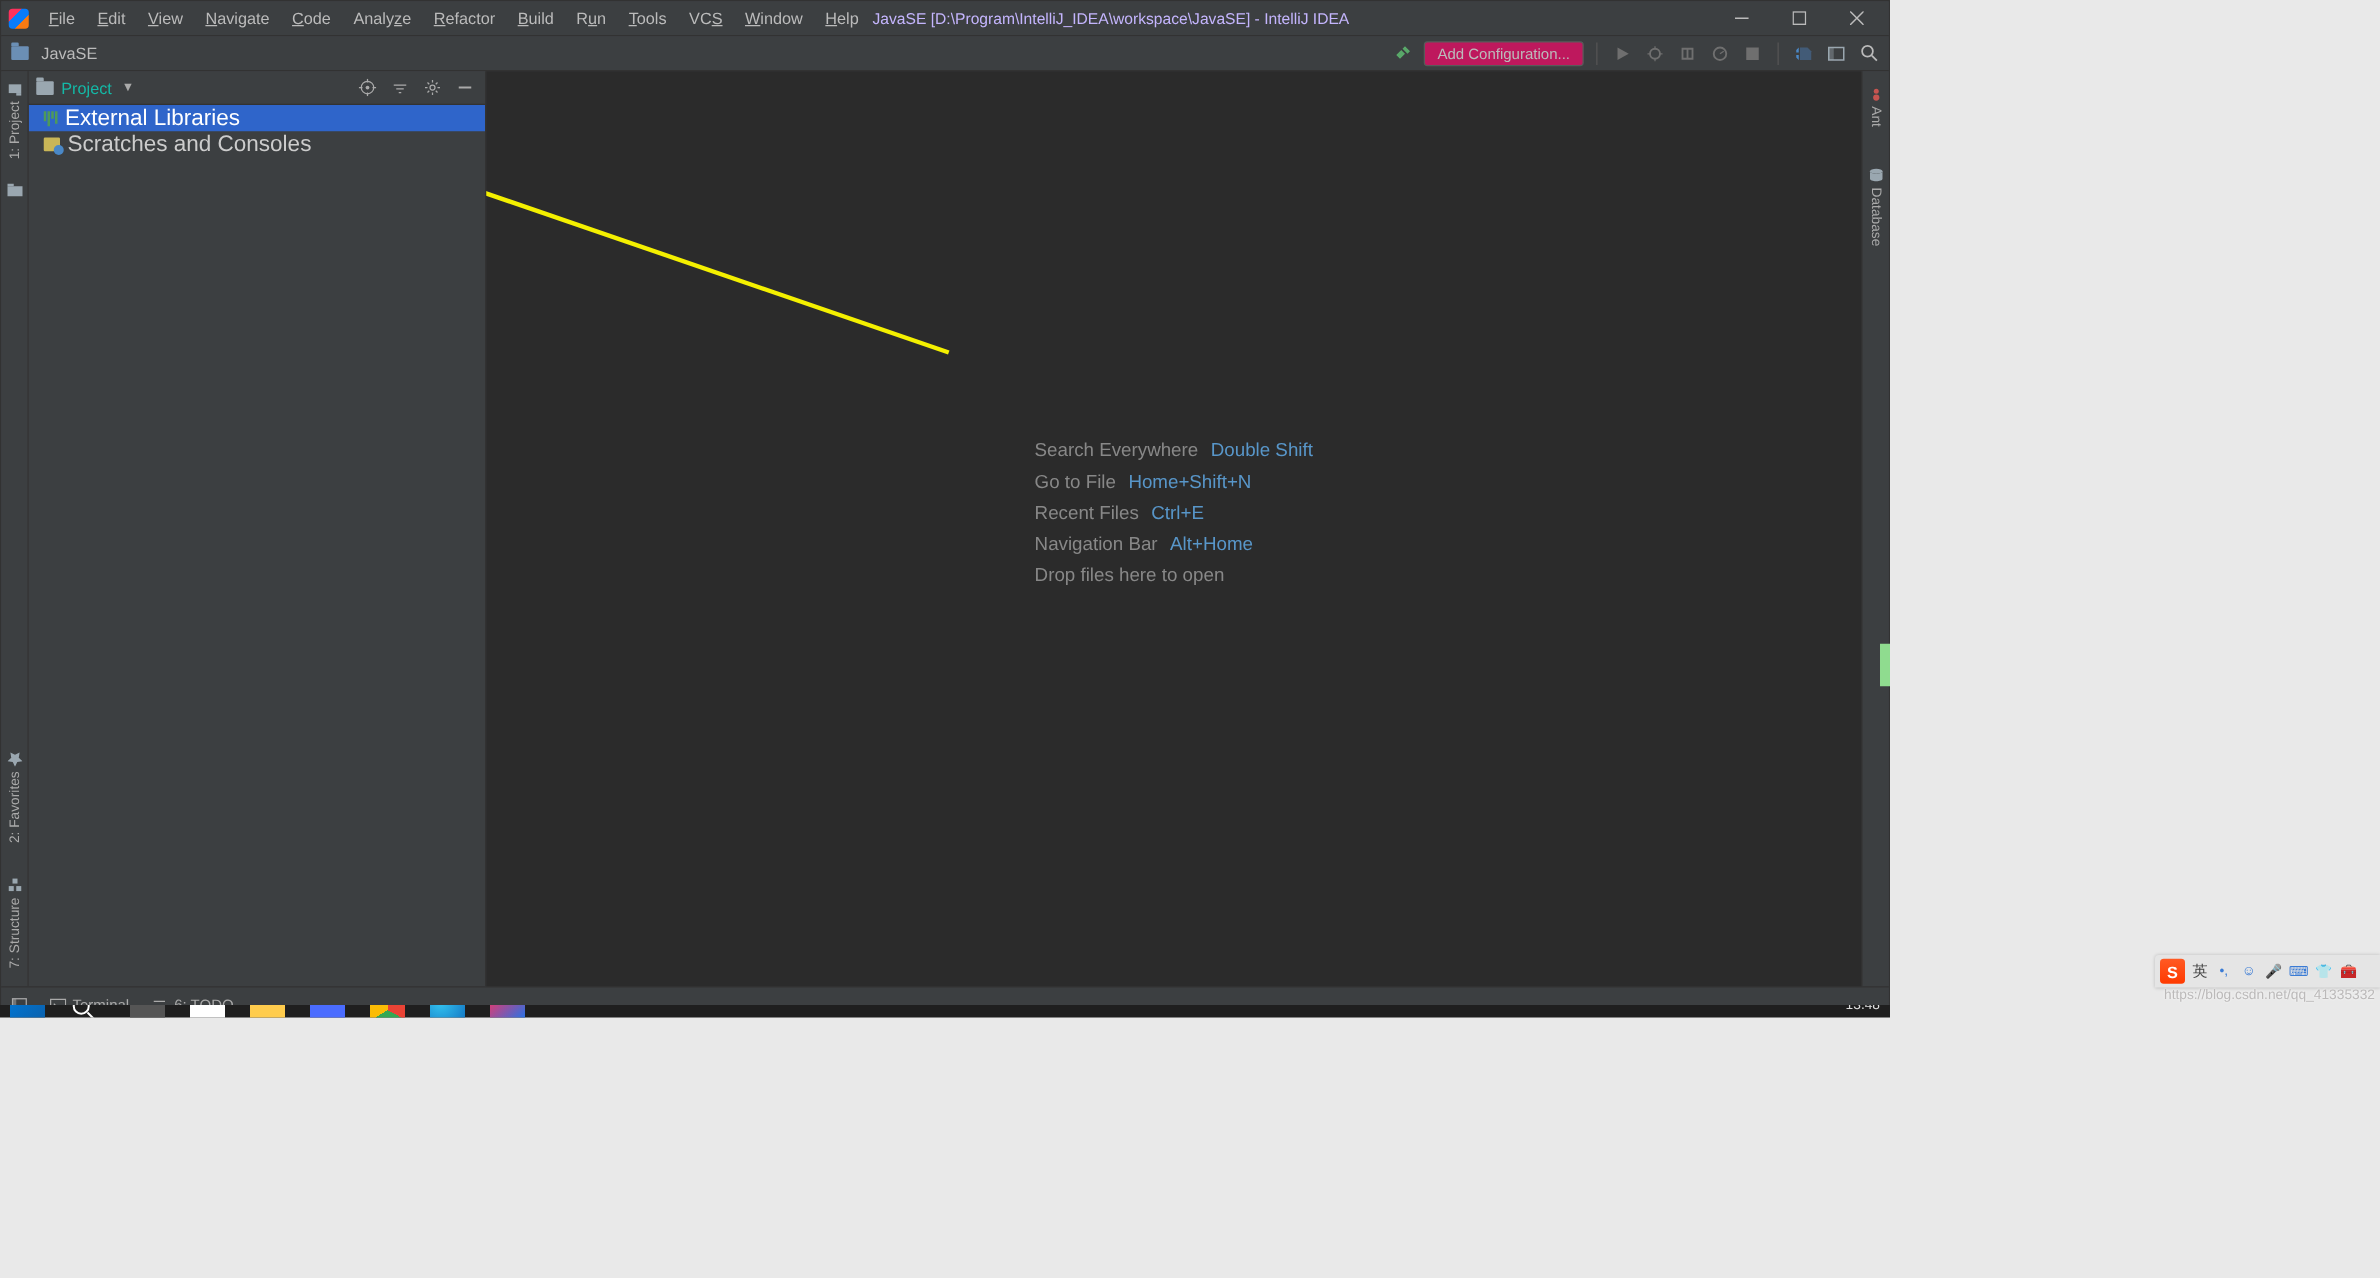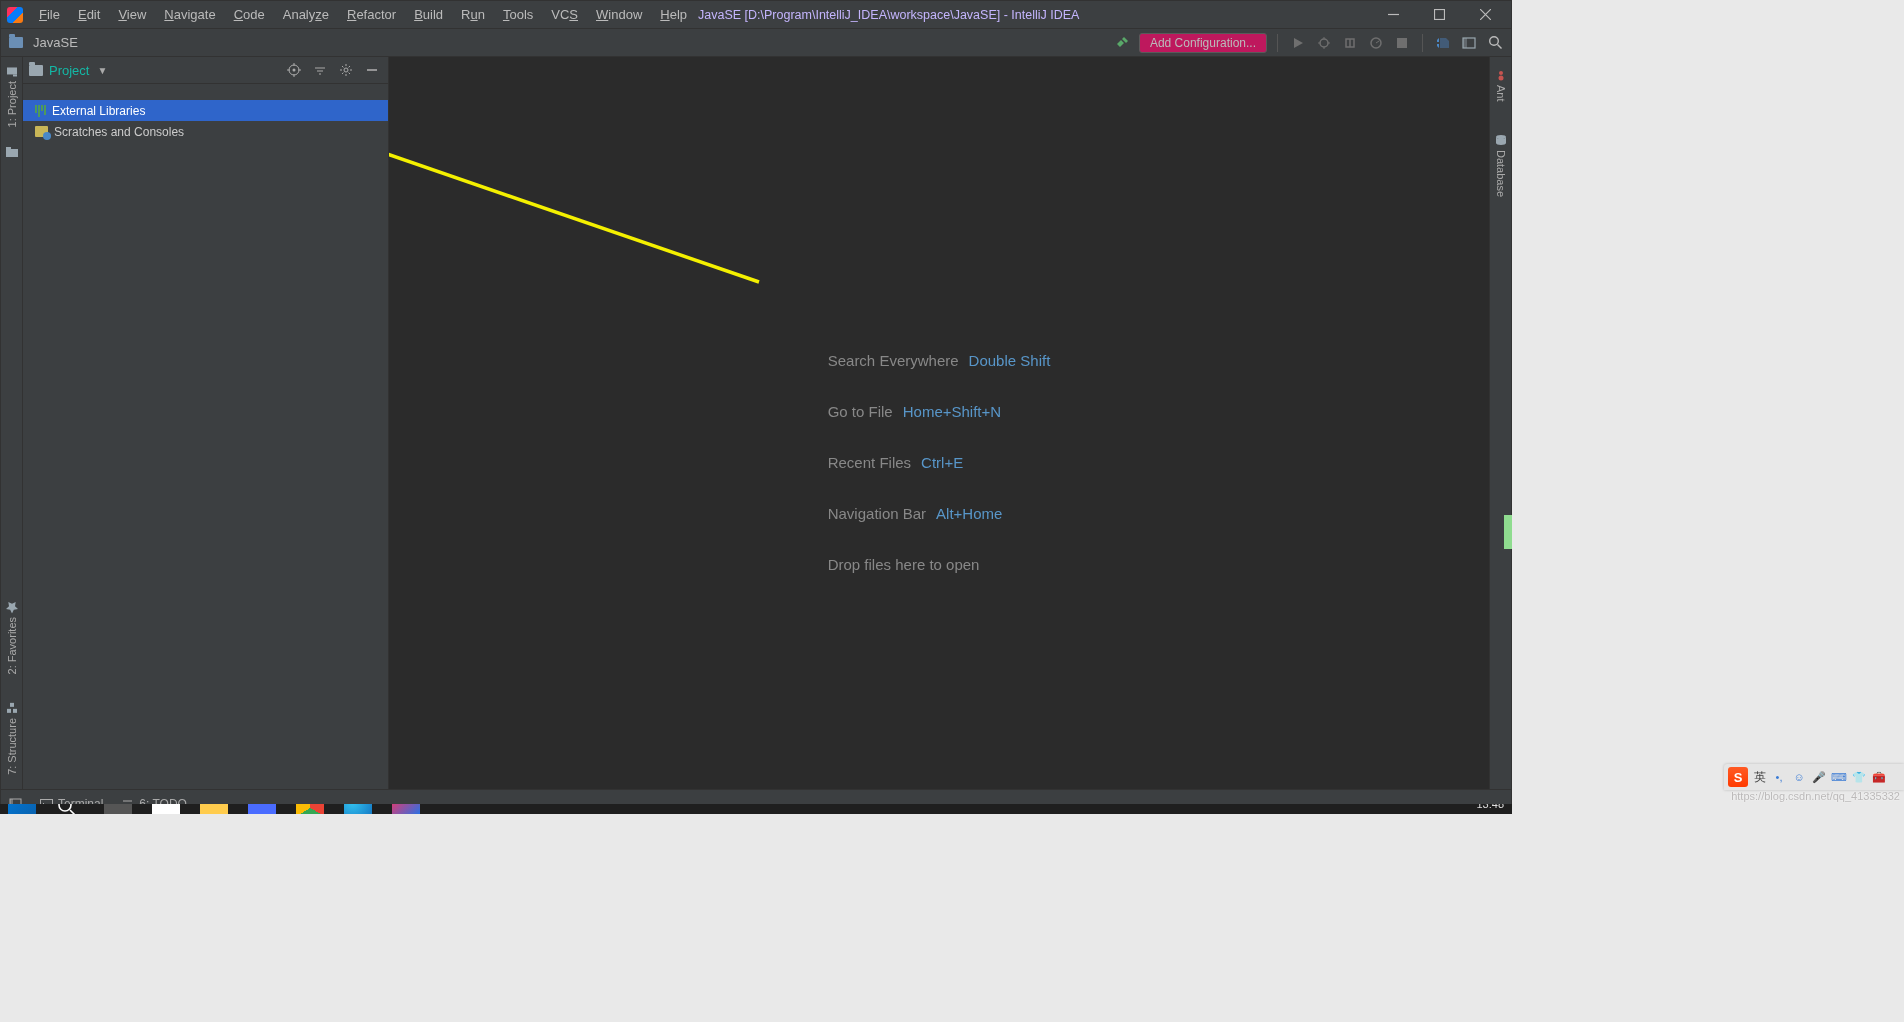--- a/index.html
+++ b/index.html
@@ -35,33 +35,33 @@
   .gutter-folder { width:14px; height:14px; color:#9aa7b0; margin-top:6px; }
   .gutter-spacer { flex:1; }
   .project-panel { width:366px; background:#3c3f41; border-right:1px solid #323232; display:flex; flex-direction:column; }
   .panel-header { height:27px; display:flex; align-items:center; padding:0 6px; border-bottom:1px solid #323232; gap:6px; }
   .ph-icon { width:14px; height:11px; background:#9aa7b0; border-radius:1px; position:relative; }
   .ph-icon::before{content:"";position:absolute;left:0;top:-3px;width:6px;height:3px;background:#9aa7b0;border-radius:1px 1px 0 0;}
   .ph-title { color:#14b8a6; font-weight:400; }
   .ph-dd { color:#aaa; font-size:10px; margin-left:2px; }
   .ph-spacer { flex:1; }
   .ph-btn { width:20px; height:20px; display:flex; align-items:center; justify-content:center; color:#aaa; }
-  .tree { flex:1; overflow:auto; font-size:12px;margin-top:16px; }
+  .tree { flex:1; overflow:auto; font-size:18px; }
   .tree-row { height:21px; display:flex; align-items:center; padding-left:12px; gap:6px; color:#ccc; }
   .tree-row.selected { background:#2f65ca; color:#fff; }
   .tree-icon-lib { display:inline-flex; gap:1px; }
   .tree-icon-lib span { width:2px; background:#4e9a5a; display:inline-block; }
   .tree-icon-lib span:nth-child(1){height:8px}
   .tree-icon-lib span:nth-child(2){height:12px}
   .tree-icon-lib span:nth-child(3){height:6px}
   .tree-icon-lib span:nth-child(4){height:10px}
   .tree-icon-scratch { width:13px; height:11px; background:#c9b657; border-radius:1px; position:relative; }
   .tree-icon-scratch::after{content:"";position:absolute;right:-3px;bottom:-3px;width:8px;height:8px;border-radius:50%;background:#4a88c7;}
   .editor-area { flex:1; background:#2b2b2b; position:relative; }
-  .welcome-hints { position:absolute; left:50%; top:295px; transform:translateX(-50%); display:flex; flex-direction:column; gap:34px; font-size:15px; color:#888; }
+  .welcome-hints { position:absolute; left:50%; top:295px; transform:translateX(-50%); display:flex; flex-direction:column; gap:8px; font-size:15px; color:#888; }
   .hint-row { display:flex; gap:10px; }
   .hint-row .shortcut { color:#5896c9; }
   
   .arrow-svg { position:absolute; left:0; top:0; pointer-events:none; }
   
   .status-bar { height:22px; background:#3c3f41; border-top:1px solid #323232; display:flex; align-items:flex-end; padding:0 8px; gap:18px; font-size:12px; color:#aaa; }
   .sb-item { display:flex; align-items:center; gap:5px; }
   .sb-icon { width:13px; height:13px; }
   
   .outer { position:absolute; inset:0; background:#e9e9e9; }

